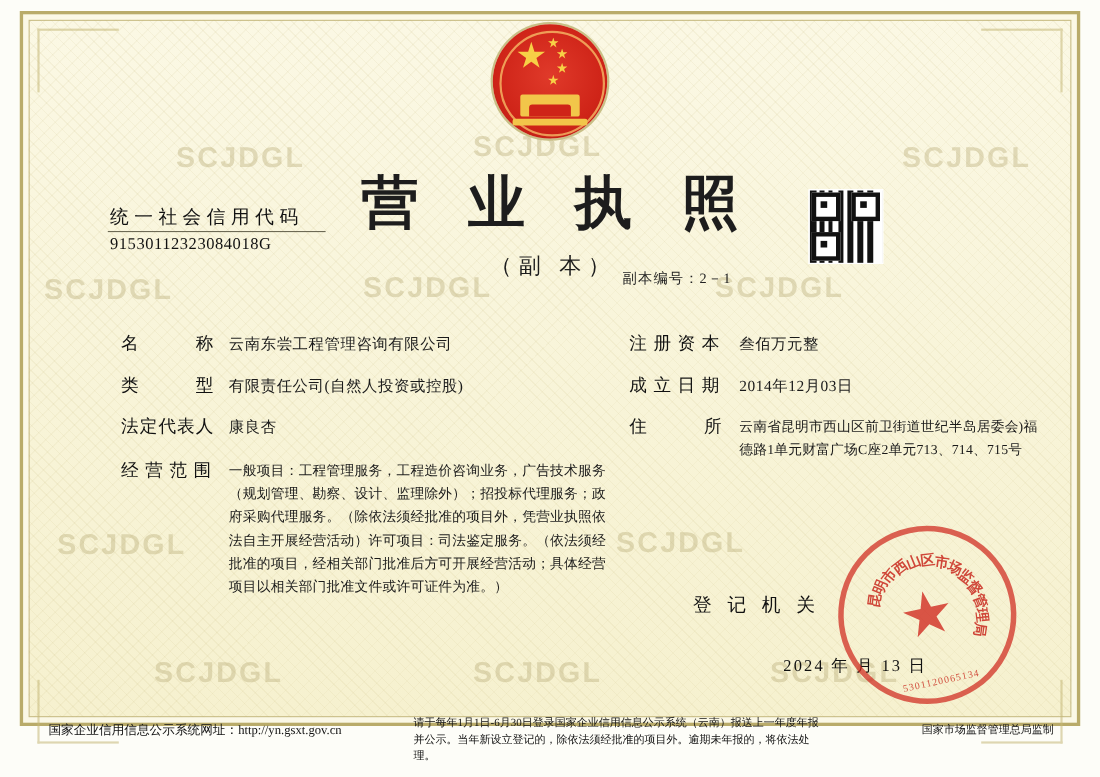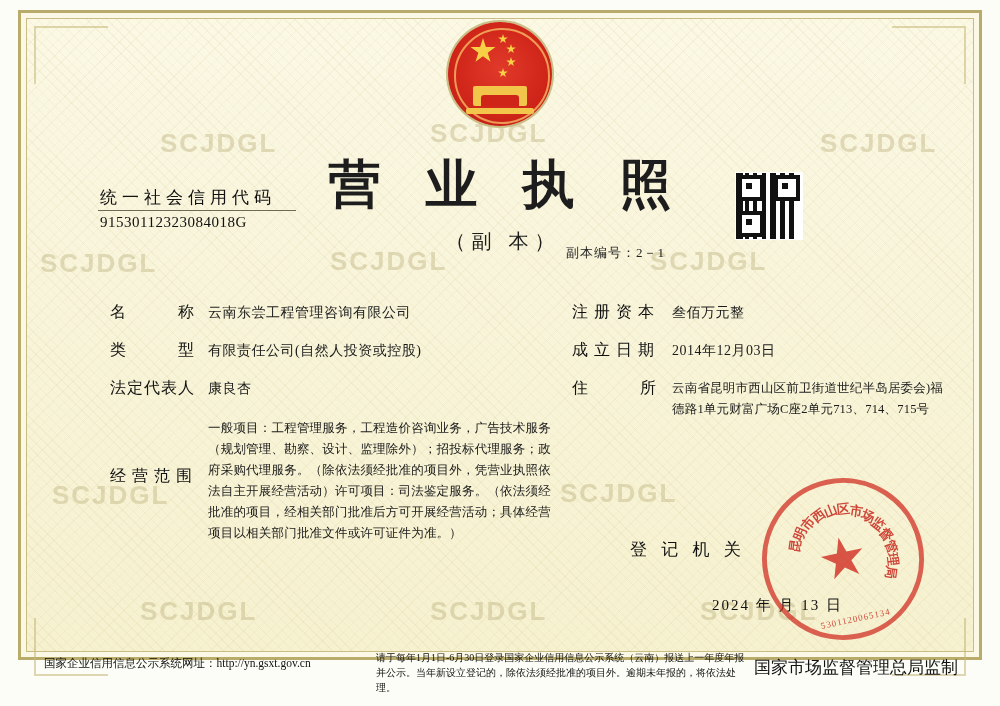--- a/index.html
+++ b/index.html
@@ -185,21 +185,21 @@
   .footer{
     position:absolute;left:0;right:0;bottom:6px;height:52px;
   }
   .f-left{
     position:absolute;left:44px;top:8px;font-size:11.5px;color:#111;letter-spacing:0;
   }
   .f-center{
     position:absolute;left:376px;top:2px;width:370px;font-size:10px;line-height:15px;color:#111;
   }
   .f-right{
-    position:absolute;right:42px;top:8px;font-size:17px;color:#111;
+    position:absolute;right:42px;top:8px;font-size:10px;color:#111;
   }
 </style>
 </head>
 <body>
 
 <div class="page">
 
   <div class="border-outer"></div>
   <div class="border-inner"></div>
   <div class="guilloche"></div>
@@ -247,21 +247,21 @@
 
   <div class="fld-label" style="left:110px;top:302px;">名　　　称</div>
   <div class="fld-value" style="left:208px;top:304px;">云南东尝工程管理咨询有限公司</div>
 
   <div class="fld-label" style="left:110px;top:340px;">类　　　型</div>
   <div class="fld-value" style="left:208px;top:342px;">有限责任公司(自然人投资或控股)</div>
 
   <div class="fld-label" style="left:110px;top:378px;">法定代表人</div>
   <div class="fld-value" style="left:208px;top:380px;">康良杏</div>
 
-  <div class="fld-label" style="left:110px;top:418px;margin-top:48px;">经 营 范 围</div>
+  <div class="fld-label" style="left:110px;top:418px;">经 营 范 围</div>
   <div class="scope-text">一般项目：工程管理服务，工程造价咨询业务，广告技术服务（规划管理、勘察、设计、监理除外）；招投标代理服务；政府采购代理服务。（除依法须经批准的项目外，凭营业执照依法自主开展经营活动）许可项目：司法鉴定服务。（依法须经批准的项目，经相关部门批准后方可开展经营活动；具体经营项目以相关部门批准文件或许可证件为准。）</div>
 
   <div class="fld-label" style="left:572px;top:302px;">注 册 资 本</div>
   <div class="fld-value" style="left:672px;top:304px;">叁佰万元整</div>
 
   <div class="fld-label" style="left:572px;top:340px;">成 立 日 期</div>
   <div class="fld-value" style="left:672px;top:342px;">2014年12月03日</div>
 
   <div class="fld-label" style="left:572px;top:378px;">住　　　所</div>
   <div class="addr-text">云南省昆明市西山区前卫街道世纪半岛居委会)福德路1单元财富广场C座2单元713、714、715号</div>

